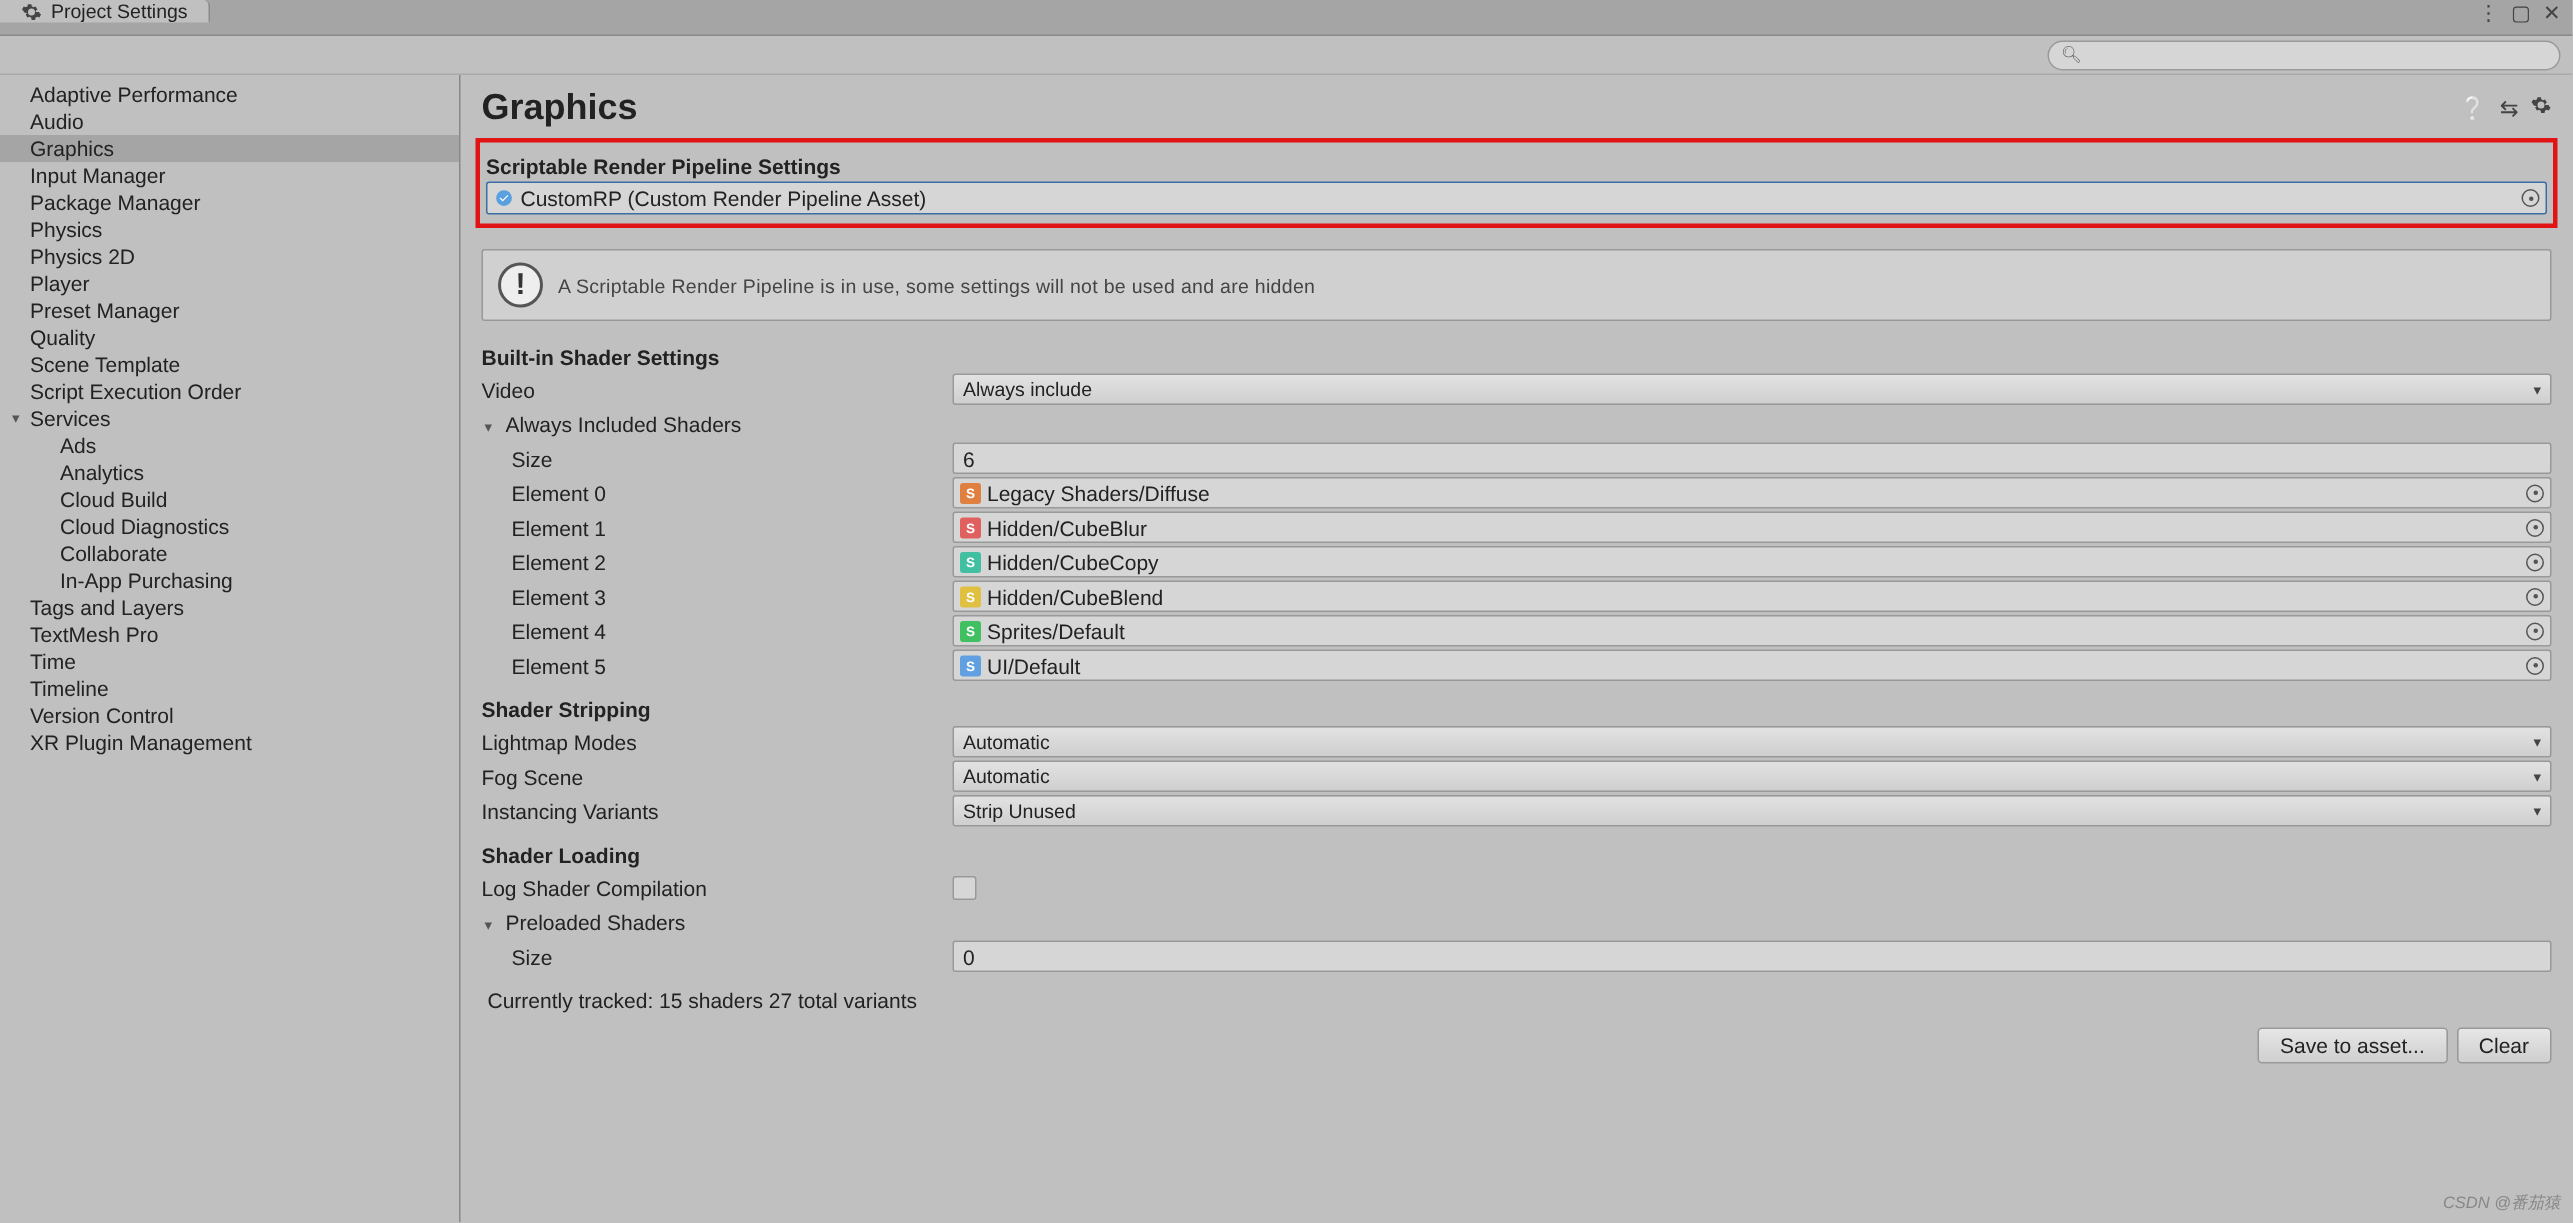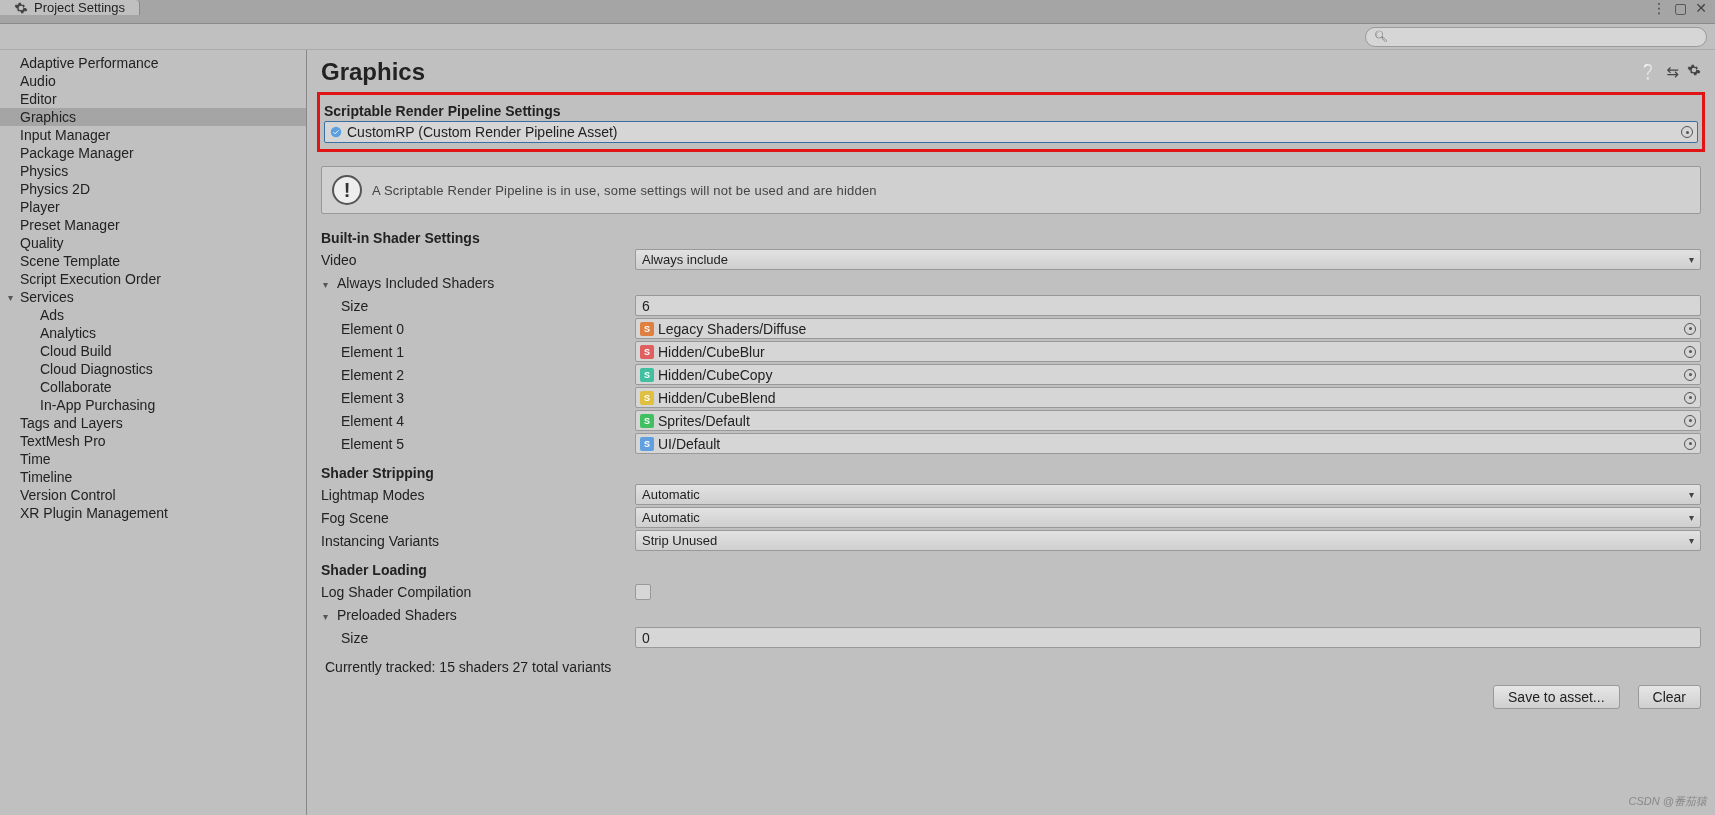--- a/index.html
+++ b/index.html
@@ -58,21 +58,21 @@
 .text-input { height: 21px; background: #d6d6d6; border: 1px solid #999; border-radius: 2px; padding: 0 6px; font-size: 14px; color: #222; display: flex; align-items: center; }
 
 .shader-field { height: 21px; background: #d6d6d6; border: 1px solid #999; border-radius: 2px; display: flex; align-items: center; padding: 0 4px; font-size: 14px; color: #222; position: relative; }
 .shader-field .s-badge { width: 14px; height: 14px; border-radius: 2px; margin-right: 4px; display: inline-flex; align-items: center; justify-content: center; font-size: 9px; font-weight: bold; color: #fff; }
 .shader-field .picker-dot { margin-left: auto; }
 
 .checkbox-box { width: 16px; height: 16px; background: #d6d6d6; border: 1px solid #999; border-radius: 2px; }
 
 .footer-text { font-size: 14px; color: #222; margin: 10px 0 8px 4px; }
 
-.button-row { display: flex; justify-content: flex-end; gap: 18px; margin-top: 2px; padding-bottom: 10px; }
+.button-row { display: flex; justify-content: flex-end; gap: 6px; margin-top: 2px; padding-bottom: 10px; }
 .btn { height: 24px; padding: 0 14px; background: linear-gradient(#e6e6e6,#cfcfcf); border: 1px solid #999; border-radius: 3px; font-size: 14px; color: #222; cursor: pointer; display: flex; align-items: center; }
 
 .watermark { position: absolute; right: 8px; bottom: 6px; font-size: 11px; color: rgba(80,80,80,0.5); pointer-events: none; font-style: italic; }
 
 svg.gear { width: 14px; height: 14px; fill: #444; }
 svg.obj-icon path { stroke-width: 1; }
 </style>
 </head>
 <body>
 
@@ -96,21 +96,20 @@
     <div class="search-box">
       <span style="font-size:11px;color:#666;margin-right:4px;">🔍︎</span>
       <input type="text" placeholder="" style="">
     </div>
   </div>
 
   <div class="body">
     <div class="sidebar" id="sidebar">
         <div class="sidebar-item">Adaptive Performance</div>
         <div class="sidebar-item">Audio</div>
-        <div class="sidebar-item">Editor</div>
         <div class="sidebar-item selected">Graphics</div>
         <div class="sidebar-item">Input Manager</div>
         <div class="sidebar-item">Package Manager</div>
         <div class="sidebar-item">Physics</div>
         <div class="sidebar-item">Physics 2D</div>
         <div class="sidebar-item">Player</div>
         <div class="sidebar-item">Preset Manager</div>
         <div class="sidebar-item">Quality</div>
         <div class="sidebar-item">Scene Template</div>
         <div class="sidebar-item">Script Execution Order</div>

